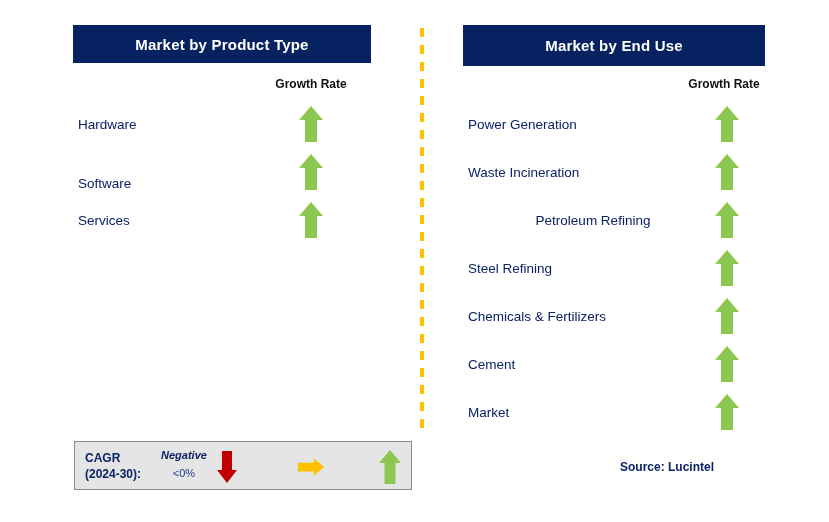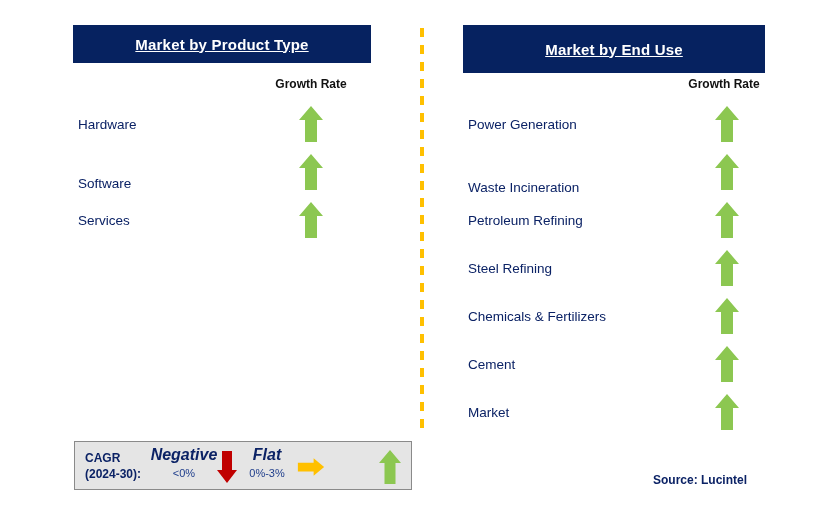--- a/index.html
+++ b/index.html
@@ -26,24 +26,23 @@
   .panel-header {
     position: absolute;
     background: #062260;
     color: #ffffff;
     font-size: 15px;
     font-weight: bold;
     display: flex;
     align-items: center;
     justify-content: center;
     letter-spacing: 0.2px;
-    text-decoration: underline;
   }
   #header-left  { left: 73px;  top: 25px; width: 298px; height: 38px; }
-  #header-right { left: 463px; top: 25px; width: 302px; height: 48px; }
+  #header-right { left: 463px; top: 25px; width: 302px; height: 41px; }
 
   
   .growth-caption {
     position: absolute;
     color: #111111;
     font-size: 12px;
     font-weight: bold;
     text-align: center;
   }
   #growth-caption-left  { left: 255px; top: 77px; width: 112px; }
@@ -114,21 +113,21 @@
   }
   .legend-entry {
     position: absolute;
     top: 4px;
     width: 74px;
     text-align: center;
   }
   .legend-entry .legend-word {
     display: block;
     color: #0b2265;
-    font-size: 16px;
+    font-size: 11px;
     font-weight: bold;
     font-style: italic;
     line-height: 18px;
   }
   .legend-entry .legend-range {
     display: block;
     color: #1f3e8c;
     font-size: 11px;
     line-height: 18px;
   }
@@ -146,23 +145,23 @@
     justify-content: center;
   }
   #legend-icon-negative { left: 138px; }
   #legend-icon-flat     { left: 222px; }
   #legend-icon-growing  { left: 301px; }
 
   
   #source-note {
     position: absolute;
     left: 620px;
-    top: 473px;
+    top: 460px;
     width: 160px;
-    text-align: center;
+    text-align: left;
     color: #0b2265;
     font-size: 12px;
     font-weight: bold;
   }
 
   svg { display: block; }
 </style>
 </head>
 <body>
 
@@ -216,30 +215,30 @@
 
     <div class="segment-row" style="top:101px;">
       <span class="segment-label">Power Generation</span>
     </div>
     <div class="segment-arrow" style="top:101px;">
       <svg width="26" height="38" viewBox="0 0 26 38" aria-hidden="true">
         <path d="M13 1 L25 15 L19 15 L19 37 L7 37 L7 15 L1 15 Z" fill="#8CC751"></path>
       </svg>
     </div>
 
-    <div class="segment-row" style="top:149px;align-items:flex-end;">
+    <div class="segment-row" style="top:149px;">
       <span class="segment-label">Waste Incineration</span>
     </div>
     <div class="segment-arrow" style="top:149px;">
       <svg width="26" height="38" viewBox="0 0 26 38" aria-hidden="true">
         <path d="M13 1 L25 15 L19 15 L19 37 L7 37 L7 15 L1 15 Z" fill="#8CC751"></path>
       </svg>
     </div>
 
-    <div class="segment-row" style="top:197px;">
+    <div class="segment-row" style="top:197px;justify-content:center;">
       <span class="segment-label">Petroleum Refining</span>
     </div>
     <div class="segment-arrow" style="top:197px;">
       <svg width="26" height="38" viewBox="0 0 26 38" aria-hidden="true">
         <path d="M13 1 L25 15 L19 15 L19 37 L7 37 L7 15 L1 15 Z" fill="#8CC751"></path>
       </svg>
     </div>
 
     <div class="segment-row" style="top:245px;">
       <span class="segment-label">Steel Refining</span>
@@ -289,24 +288,20 @@
     <div class="legend-entry" id="legend-entry-negative">
       <span class="legend-word">Negative</span>
       <span class="legend-range">&lt;0%</span>
     </div>
     <div class="legend-icon" id="legend-icon-negative">
       <svg width="22" height="34" viewBox="0 0 22 34" aria-hidden="true">
         <path d="M11 33 L21 20 L16 20 L16 1 L6 1 L6 20 L1 20 Z" fill="#C00000"></path>
       </svg>
     </div>
 
-    <div class="legend-entry" id="legend-entry-flat">
-      <span class="legend-word">Flat</span>
-      <span class="legend-range">0%-3%</span>
-    </div>
     <div class="legend-icon" id="legend-icon-flat">
       <svg width="32" height="22" viewBox="0 0 32 22" aria-hidden="true">
         <path d="M31 11 L19 21 L19 16 L1 16 L1 6 L19 6 L19 1 Z" fill="#FFC000"></path>
       </svg>
     </div>
 
     <div class="legend-icon" id="legend-icon-growing">
       <svg width="24" height="36" viewBox="0 0 24 36" aria-hidden="true">
         <path d="M12 1 L23 14 L17.5 14 L17.5 35 L6.5 35 L6.5 14 L1 14 Z" fill="#8CC751"></path>
       </svg>

